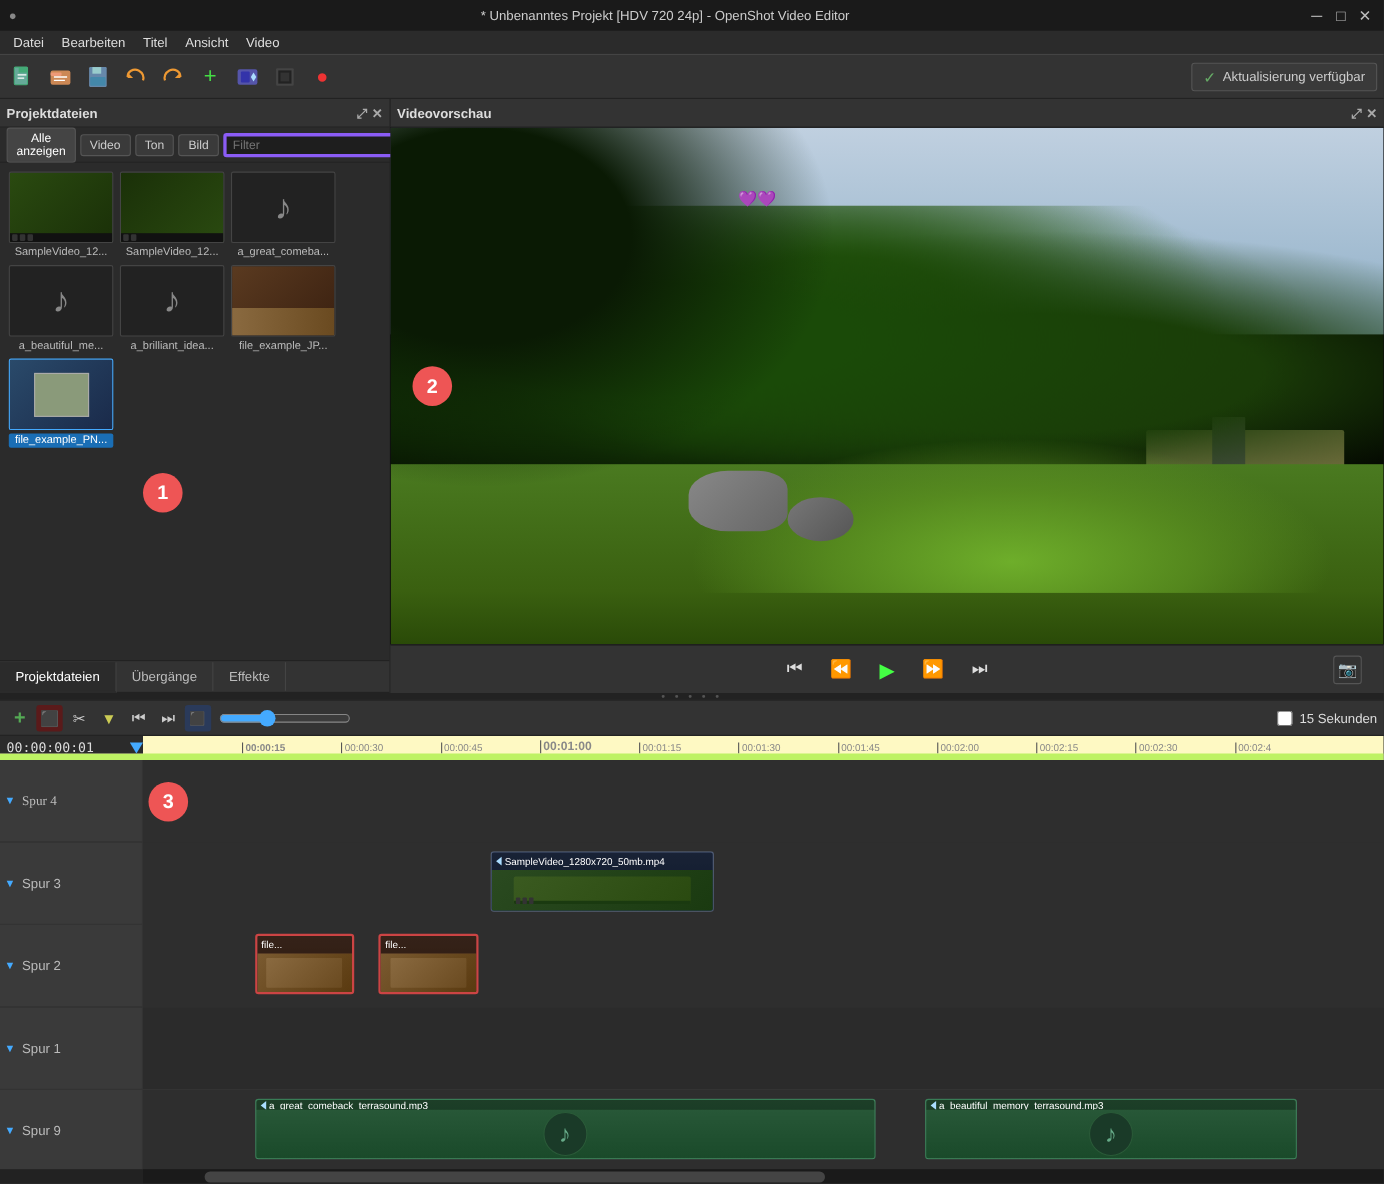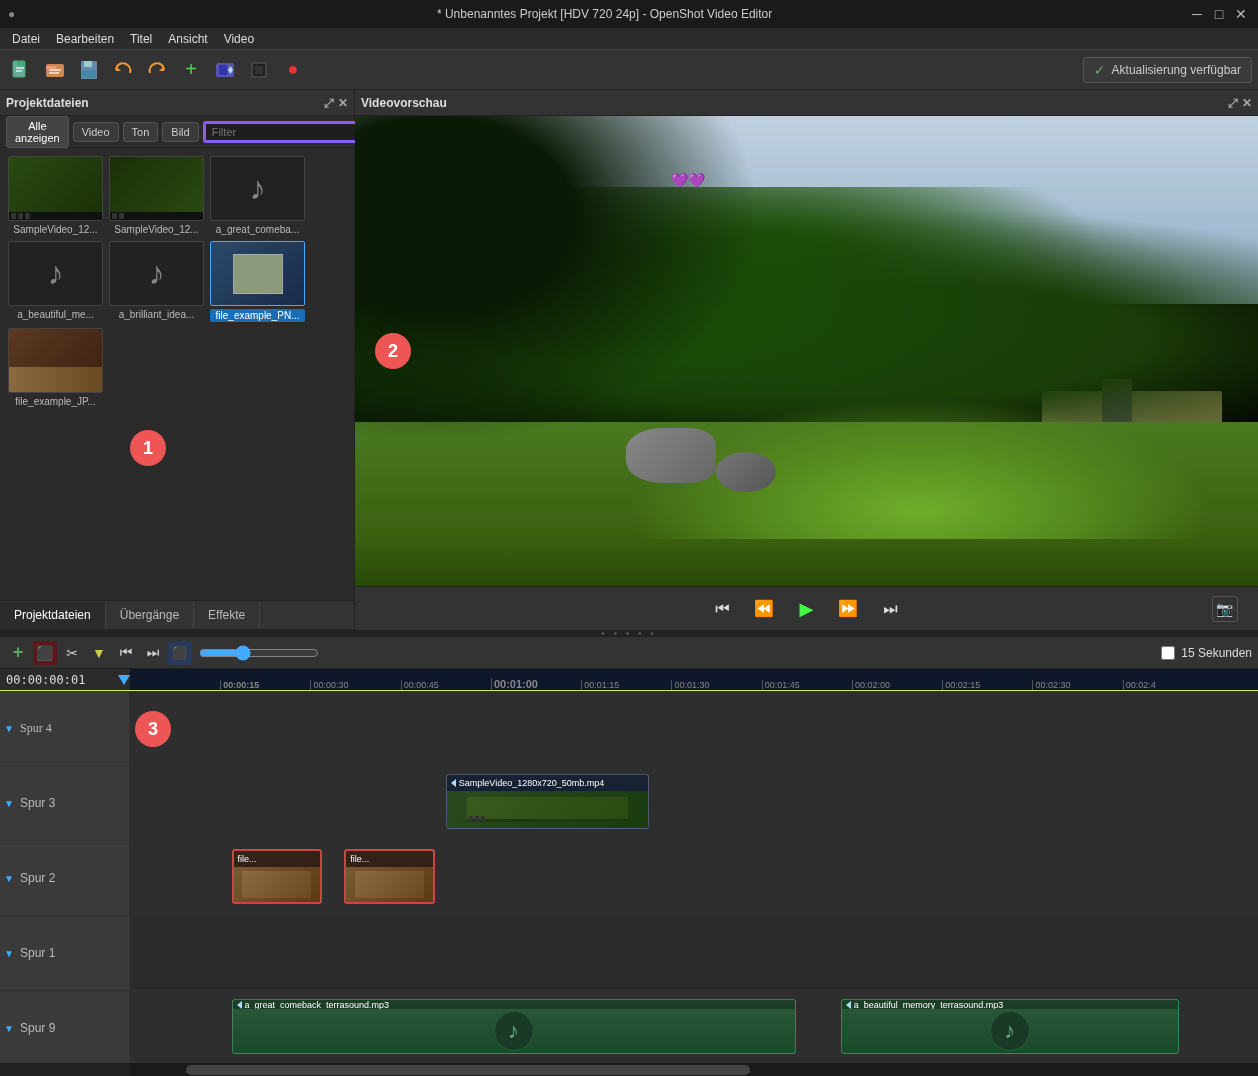--- a/index.html
+++ b/index.html
@@ -258,36 +258,36 @@
           <span class="thumb-label">a_beautiful_me...</span>
         </div>
 
         <div class="file-thumb">
           <div class="thumb-img" style="background:#222;">
             <span class="music-note">♪</span>
           </div>
           <span class="thumb-label">a_brilliant_idea...</span>
         </div>
 
+        <div class="file-thumb">
+          <div class="thumb-img" style="background:#2a1a0a;">
+            <div style="width:100%;height:100%;background:linear-gradient(135deg,#5a3a20,#3a2010);display:flex;align-items:flex-end;">
+              <div style="width:100%;height:40%;background:linear-gradient(to right,#8a6a40,#6a4a20);"></div>
+            </div>
+          </div>
+          <span class="thumb-label">file_example_JP...</span>
+        </div>
+
         <div class="file-thumb selected">
           <div class="thumb-img" style="background:#1a3a5a;border-color:#4af;">
             <div style="width:100%;height:100%;background:linear-gradient(135deg,#2a4a6a,#1a2a4a);display:flex;align-items:center;justify-content:center;">
               <div style="width:50px;height:40px;background:#8a9a7a;border:1px solid #aaa;"></div>
             </div>
           </div>
           <span class="thumb-label" style="background:#1a6eb5;color:#fff;padding:1px 3px;border-radius:2px;width:95px;text-align:center;font-size:10px;">file_example_PN...</span>
-        </div>
-
-        <div class="file-thumb">
-          <div class="thumb-img" style="background:#2a1a0a;">
-            <div style="width:100%;height:100%;background:linear-gradient(135deg,#5a3a20,#3a2010);display:flex;align-items:flex-end;">
-              <div style="width:100%;height:40%;background:linear-gradient(to right,#8a6a40,#6a4a20);"></div>
-            </div>
-          </div>
-          <span class="thumb-label">file_example_JP...</span>
         </div>
 
         <div class="num-circle" style="left:130px;top:340px;pointer-events:none;">1</div>
       </div>
 
       <div id="bottom-left-tabs" style="display:flex;align-items:center;background:#333;height:30px;border-top:1px solid #222;">
         <div class="b-tab active">Projektdateien</div>
         <div class="b-tab">Übergänge</div>
         <div class="b-tab">Effekte</div>
       </div>
@@ -377,21 +377,21 @@
       </div>
 
       <div id="timeline-duration" style="margin-left:auto;display:flex;align-items:center;gap:6px;font-size:12px;color:#ddd;">
         <input type="checkbox" style="width: 14px; height: 14px;">
         <span>15 Sekunden</span>
       </div>
     </div>
 
     <div style="flex:1;display:flex;flex-direction:column;min-height:0;overflow:hidden;">
 
-      <div id="timeline-ruler" style="height:22px;background:#0f172a;border-bottom:1px solid #bef264;display:flex;align-items:flex-end;overflow:hidden;position:relative;flex-shrink:0;">
+      <div id="timeline-ruler" style="height:22px;background:#fef9c3;border-bottom:6px solid #bef264;display:flex;align-items:flex-end;overflow:hidden;position:relative;flex-shrink:0;">
 
         <div id="timecode-display" style="position:absolute;left:0;top:0;width:130px;height:22px;background:#2b2b2b;display:flex;align-items:center;padding-left:6px;font-size:12px;color:#ddd;font-family:monospace;z-index:5;">
           <span>00:00:00:01</span>
 
           <div style="position:absolute;right:0;top:0;bottom:0;width:12px;display:flex;align-items:center;justify-content:center;">
             <div style="width:0;height:0;border-left:6px solid transparent;border-right:6px solid transparent;border-top:10px solid #4af;"></div>
           </div>
         </div>
 
         <div style="position:absolute;left:130px;top:0;right:0;bottom:0;display:flex;align-items:flex-end;">

